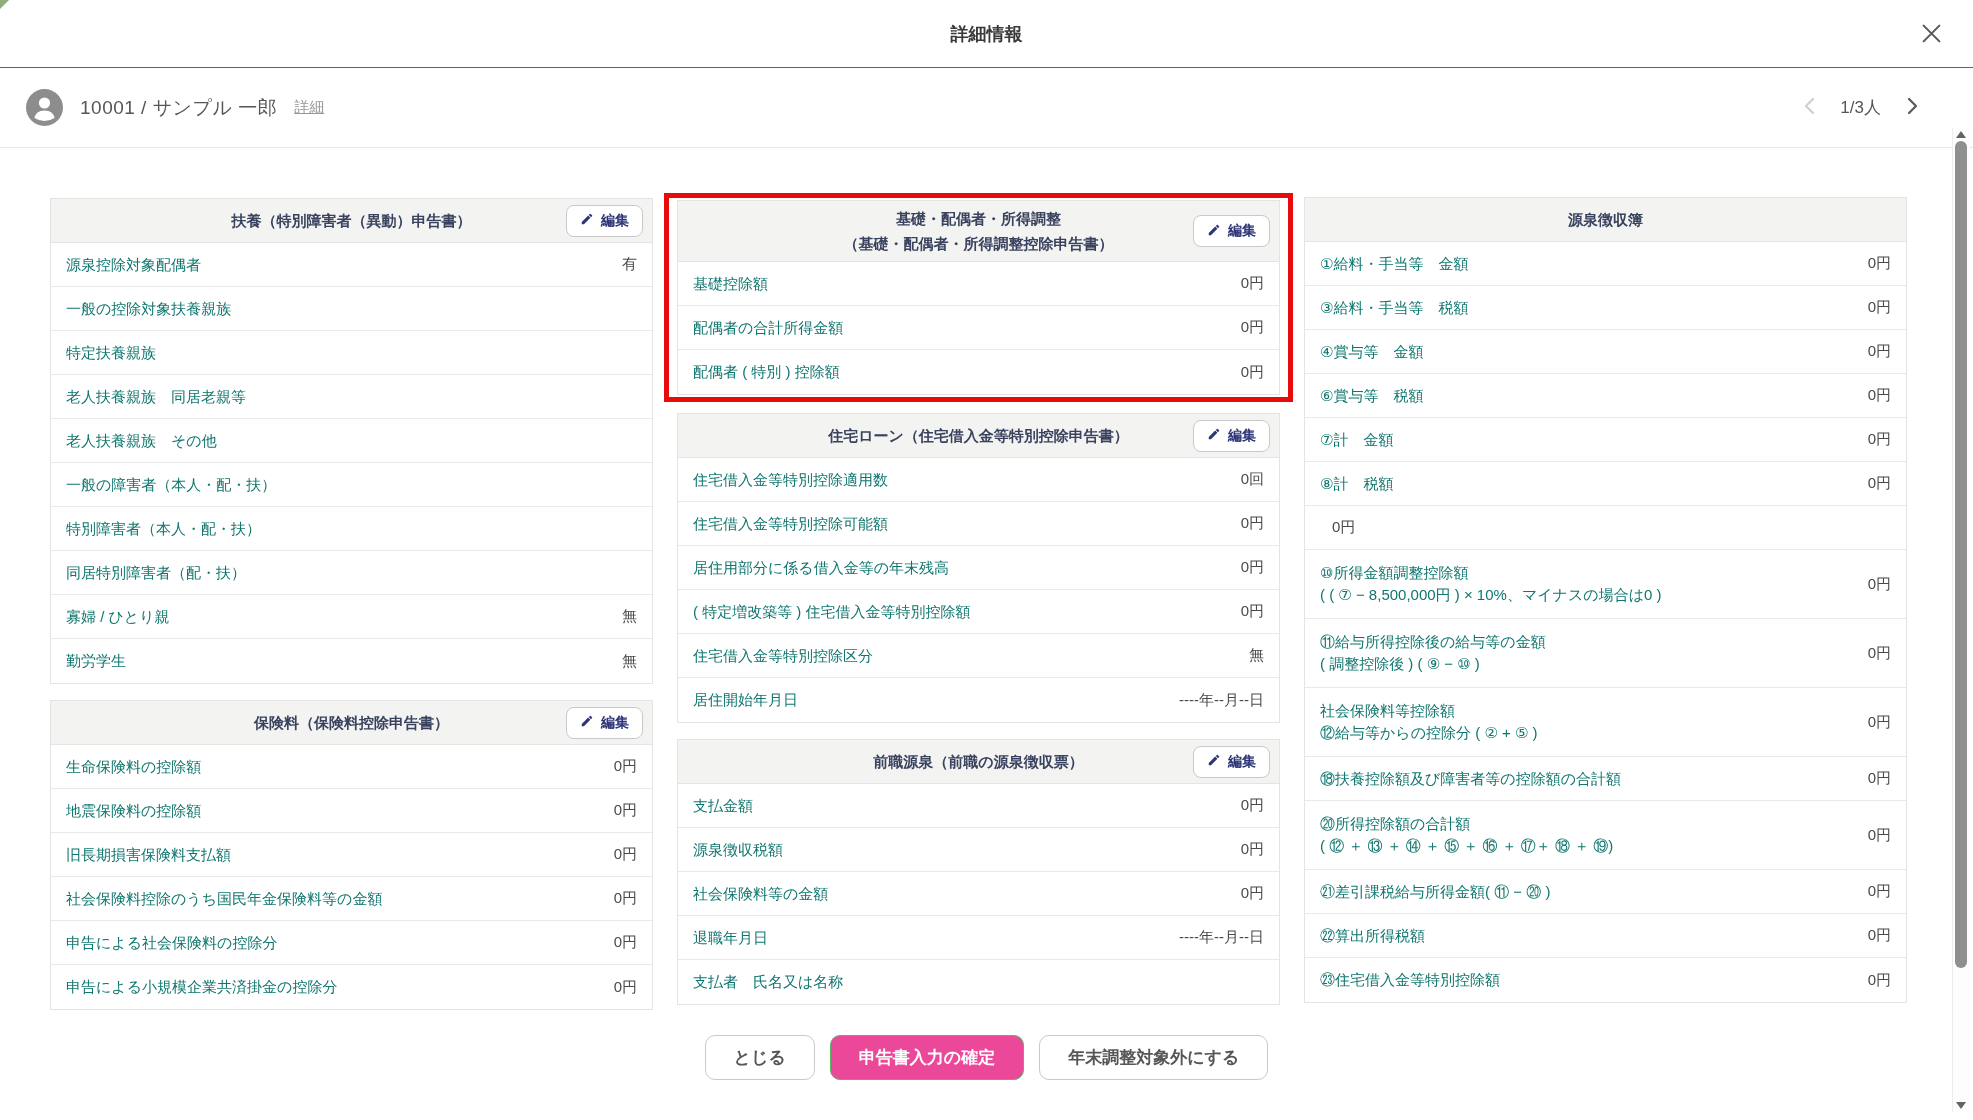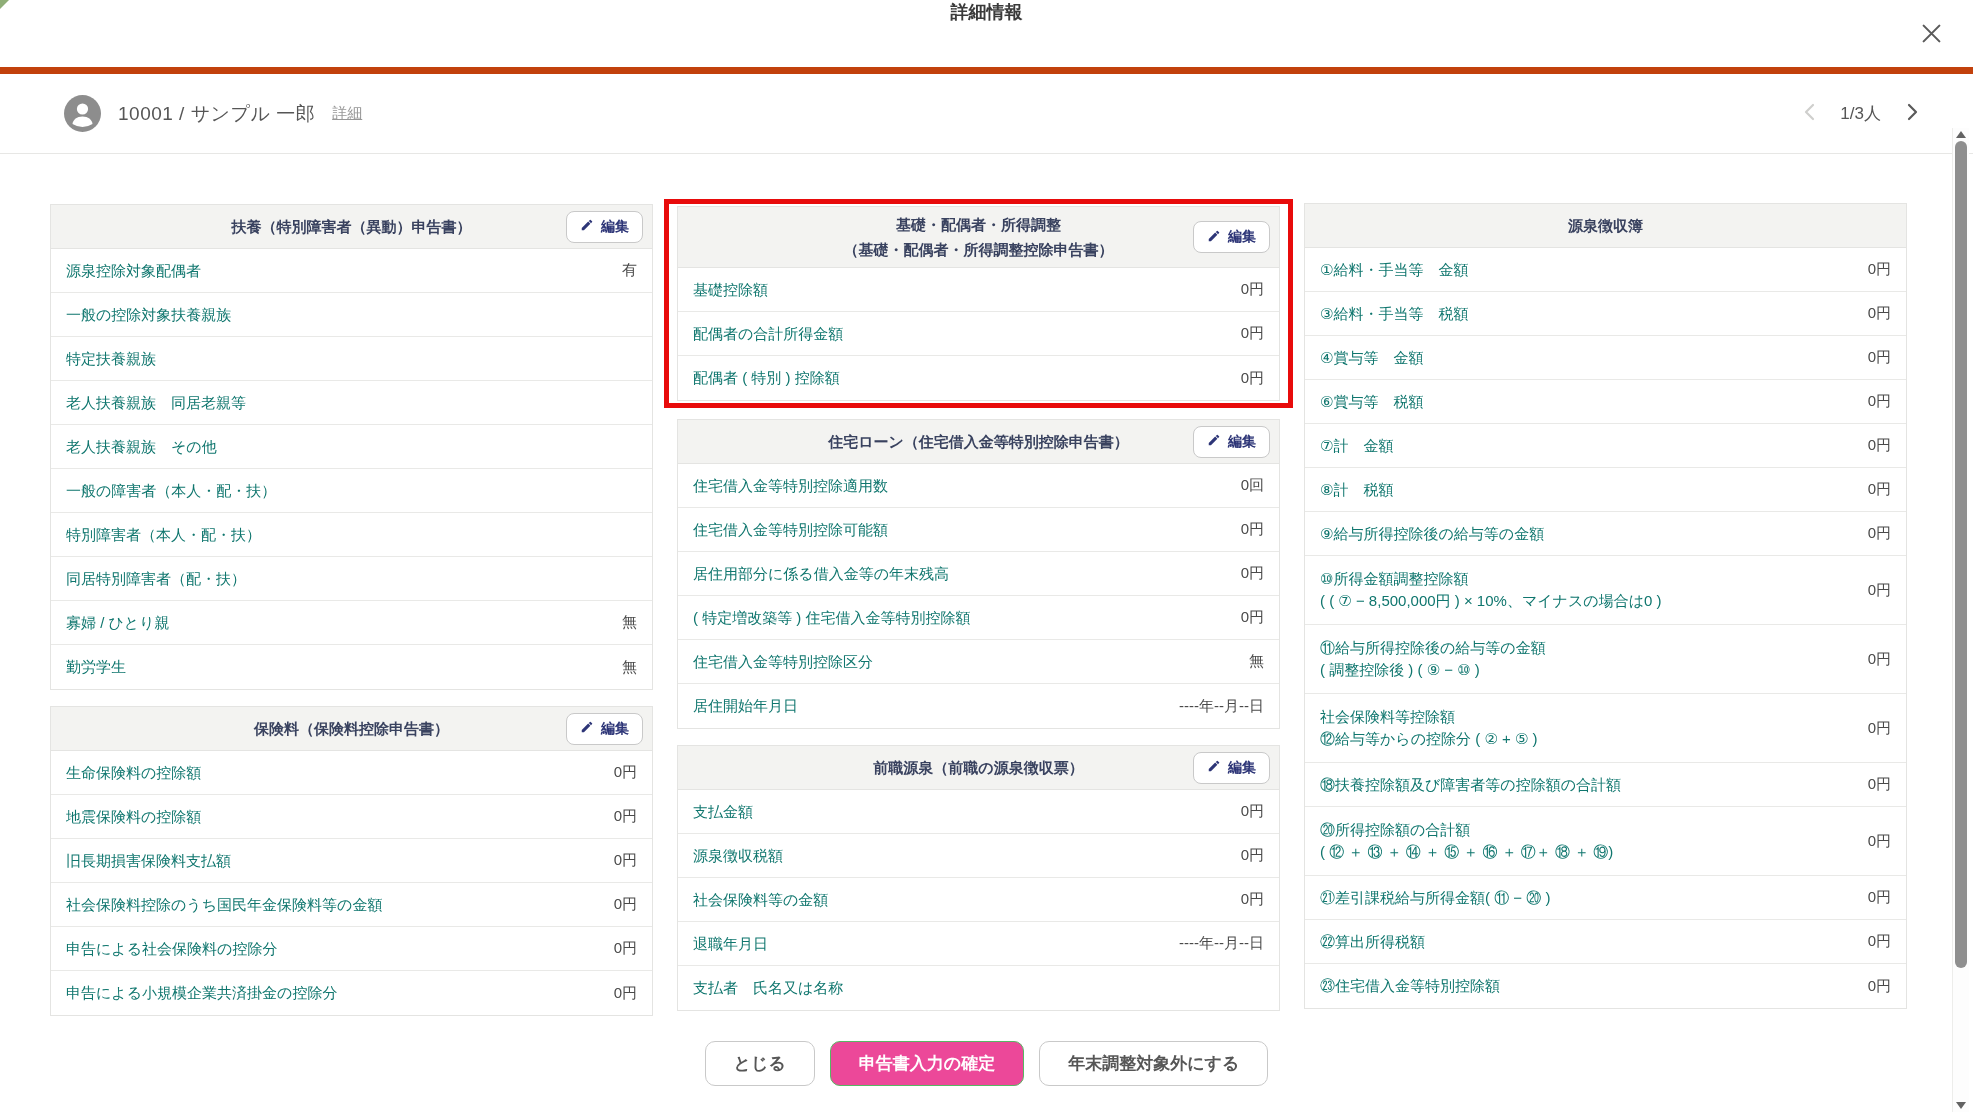--- a/index.html
+++ b/index.html
@@ -6,29 +6,29 @@
   body {
     width:1973px; height:1120px; position:relative; overflow:hidden;
     background:#ffffff; color:#4a4a4a;
     font-family:"Liberation Sans","DejaVu Sans",sans-serif;
   }
   
   .corner-sliver { position:absolute; top:0; left:0; width:0; height:0;
     border-top:9px solid #8fae77; border-right:9px solid transparent; }
 
   
-  .title-bar { height:67px; border-bottom:7px solid #c2410c;
-    display:flex; align-items:flex-start; justify-content:center; position:relative; }
+  .title-bar { height:67px; border-bottom:1px solid #c2410c;
+    display:flex; align-items:center; justify-content:center; position:relative; }
   .modal-title { font-size:18px; font-weight:bold; color:#3a3a3a; }
   .close-btn { position:absolute; right:30px; top:21px; width:24px; height:24px;
     display:flex; align-items:center; justify-content:center; cursor:pointer; }
 
   
   .employee-bar { height:80px; border-bottom:1px solid #e7e7e5;
-    display:flex; align-items:center; padding:0 36px 0 64px; box-sizing:border-box; }
+    display:flex; align-items:center; padding:0 36px 0 26px; box-sizing:border-box; }
   .emp-left { display:flex; align-items:center; }
   .avatar { width:37px; height:37px; flex:0 0 auto; }
   .emp-name { font-size:19px; color:#565656; margin-left:17px; letter-spacing:.5px; }
   .detail-link { font-size:15px; color:#979797; text-decoration:underline; margin-left:17px; cursor:pointer; }
   .emp-right { margin-left:auto; display:flex; align-items:center; gap:20px; margin-right:14px; }
   .pager-btn { width:22px; height:22px; display:flex; align-items:center; justify-content:center; cursor:pointer; }
   .pager-text { font-size:17px; color:#565656; }
 
   
   .content { display:flex; gap:24px; padding:0 66px 0 50px; height:865px;
@@ -331,21 +331,20 @@
         </div>
         <div class="row">
           <div class="row-label">⑦計　金額</div>
           <div class="row-value">0円</div>
         </div>
         <div class="row">
           <div class="row-label">⑧計　税額</div>
           <div class="row-value">0円</div>
         </div>
         <div class="row">
-          <div class="row-label">⑨給与所得控除後の給与等の金額</div>
           <div class="row-value">0円</div>
         </div>
         <div class="row double">
           <div class="row-label">⑩所得金額調整控除額<span class="row-sublabel">( ( ⑦ − 8,500,000円 ) × 10%、マイナスの場合は0 )</span></div>
           <div class="row-value">0円</div>
         </div>
         <div class="row double">
           <div class="row-label">⑪給与所得控除後の給与等の金額<span class="row-sublabel">( 調整控除後 ) ( ⑨ − ⑩ )</span></div>
           <div class="row-value">0円</div>
         </div>

